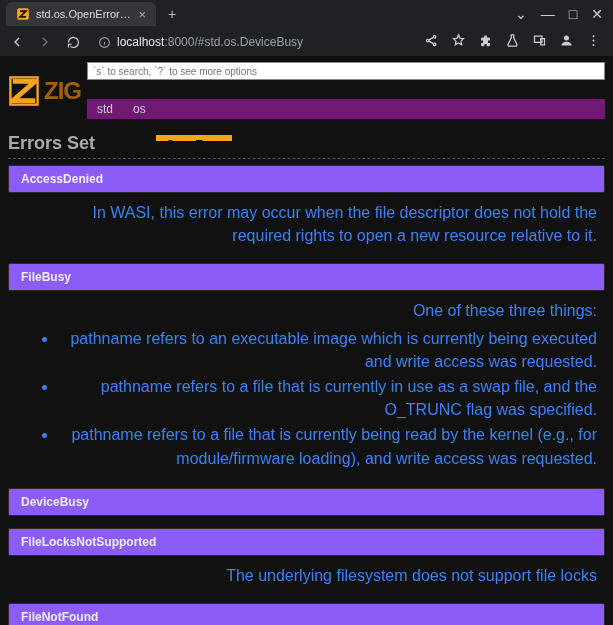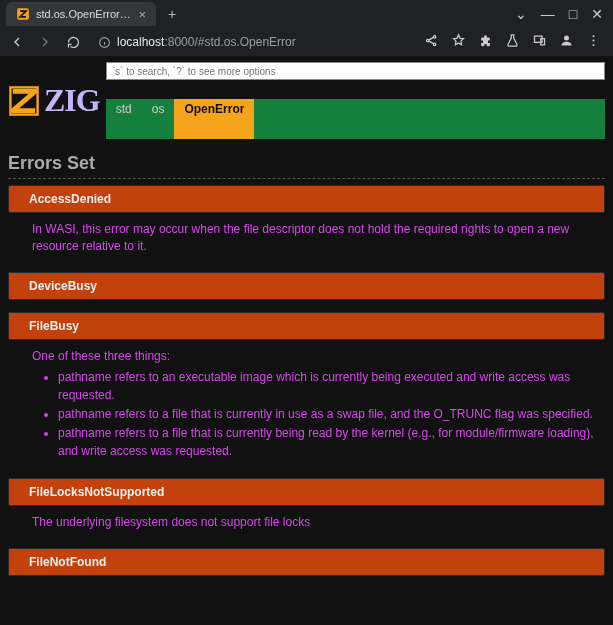--- a/index.html
+++ b/index.html
@@ -73,72 +73,73 @@
       padding: 6px 8px 4px 8px;
       gap: 6px;
     }
     .logo {
       display: flex;
       align-items: center;
       gap: 4px;
     }
     .logo-text {
       font-weight: 900;
-      font-size: 32px;
-      color: #c4b5fd;
+      font-size: 24px;
+      color: #a16207;
       letter-spacing: -1px;
-      font-family: Liberation Serif, serif;
     }
     .searchwrap { flex: 1; display: flex; flex-direction: column; gap: 19px; }
     .searchinput {
       height: 18px;
       background: #fff;
       border: 1px solid #888;
       padding: 1px 5px;
       font-size: 10px;
       color: #777;
     }
     .breadcrumbs {
       display: flex;
-      background: #15803d;
-      height: 40px;
+      background: #701a75;
+      height: 20px;
     }
     .crumb {
       padding: 3px 10px;
       font-size: 12px;
       color: #ccc;
     }
     .crumb.active {
       background: #f7a41d;
       color: #111;
-      font-weight: 700;
+      font-weight: 400;
+      margin-top: 36px;
     }
     .content { padding: 4px 8px 20px 8px; }
     h2, h3 {
       color: #aaa;
       font-weight: 600;
       border-bottom: 1px dashed #555;
     }
     h2 { font-size: 18px; margin: 6px 0 6px 0; padding-bottom: 4px; }
     h3 { font-size: 14px; margin: 4px 0 10px 0; padding-bottom: 4px; }
     .err-item { margin-bottom: 12px; }
     .err-name {
-      background: #c2410c;
+      background: #8b5cf6;
       border: 1px solid #2a2a2a;
-      padding: 6px 20px;
+      padding: 6px 12px;
       color: #eee;
       font-weight: 600;
       font-size: 12px;
       border-radius: 2px;
     }
     .err-desc {
       padding: 8px 8px 4px 24px;
-      font-size: 12px;
-      color: #d946ef;
+      font-size: 16px;
+      color: #3b82f6;
       line-height: 1.45;
+      text-align: right;
     }
     .err-desc ul { padding-left: 26px; margin-top: 4px; }
     .err-desc li { margin: 2px 0; }
     
     .page::-webkit-scrollbar { width: 10px; }
     .page::-webkit-scrollbar-track { background: #1a1a1a; }
     .page::-webkit-scrollbar-thumb { background: #444; border-radius: 4px; }
   </style>
 </head>
 <body>
@@ -178,21 +179,21 @@
       <svg viewBox="0 0 24 24" width="15" height="15" fill="none" stroke="#ccc" stroke-width="2">
           <path d="M4 12a8 8 0 1 1 3 6.2M4 20v-5h5"></path>
         </svg>
     </span>
     <div class="urlbar">
       <svg viewBox="0 0 24 24" width="13" height="13" fill="none" stroke="#9aa0a6" stroke-width="2">
           <circle cx="12" cy="12" r="9"></circle>
           <line x1="12" y1="8" x2="12" y2="8"></line>
           <line x1="12" y1="11" x2="12" y2="16"></line>
         </svg>
-      <span><span class="host">localhost</span><span>:8000/#std.os.OpenError</span></span>
+      <span><span class="host">localhost</span><span>:8000/#std.os.DeviceBusy</span></span>
     </div>
     <div class="rt-icons">
       <span><svg viewBox="0 0 24 24" fill="none" stroke="#ccc" stroke-width="2">
             <circle cx="6" cy="12" r="2"></circle>
             <circle cx="17" cy="6" r="2"></circle>
             <circle cx="17" cy="18" r="2"></circle>
             <path d="M8 11l7-4M8 13l7 4"></path>
           </svg></span>
       <span><svg viewBox="0 0 24 24" fill="none" stroke="#ccc" stroke-width="2">
             <path d="M12 3l2.5 5.5L20 9l-4 4 1 6-5-3-5 3 1-6-4-4 5.5-.5z"></path>
@@ -242,34 +243,34 @@
   <div class="content">
     <h2>Errors Set</h2>
     <div id="errors-list">
         <div class="err-item">
           <div class="err-name">AccessDenied</div>
           <div class="err-desc">
             <div>In WASI, this error may occur when the file descriptor does not hold the required rights to open a new resource relative to it.</div>
           </div>
         </div>
         <div class="err-item">
-          <div class="err-name">DeviceBusy</div>
-        </div>
-        <div class="err-item">
           <div class="err-name">FileBusy</div>
           <div class="err-desc">
             <div>One of these three things:</div>
             <ul>
               <li>pathname refers to an executable image which is currently being executed and write access was requested.</li>
               <li>pathname refers to a file that is currently in use as a swap file, and the O_TRUNC flag was specified.</li>
               <li>pathname refers to a file that is currently being read by the kernel (e.g., for module/firmware loading), and write access was requested.</li>
             </ul>
           </div>
         </div>
         <div class="err-item">
+          <div class="err-name">DeviceBusy</div>
+        </div>
+        <div class="err-item">
           <div class="err-name">FileLocksNotSupported</div>
           <div class="err-desc">
             <div>The underlying filesystem does not support file locks</div>
           </div>
         </div>
         <div class="err-item">
           <div class="err-name">FileNotFound</div>
         </div>
       </div>
   </div>

